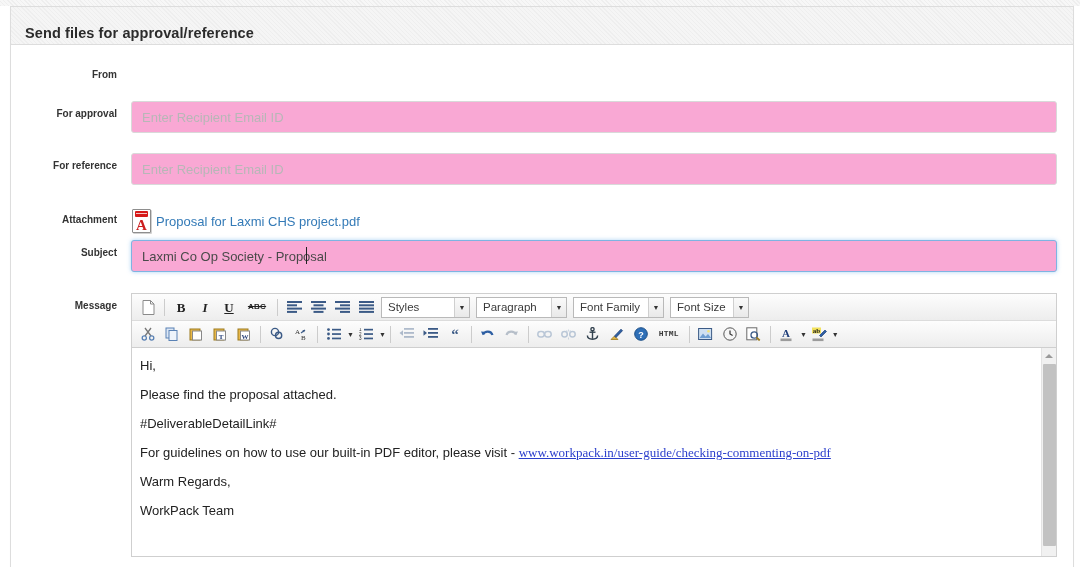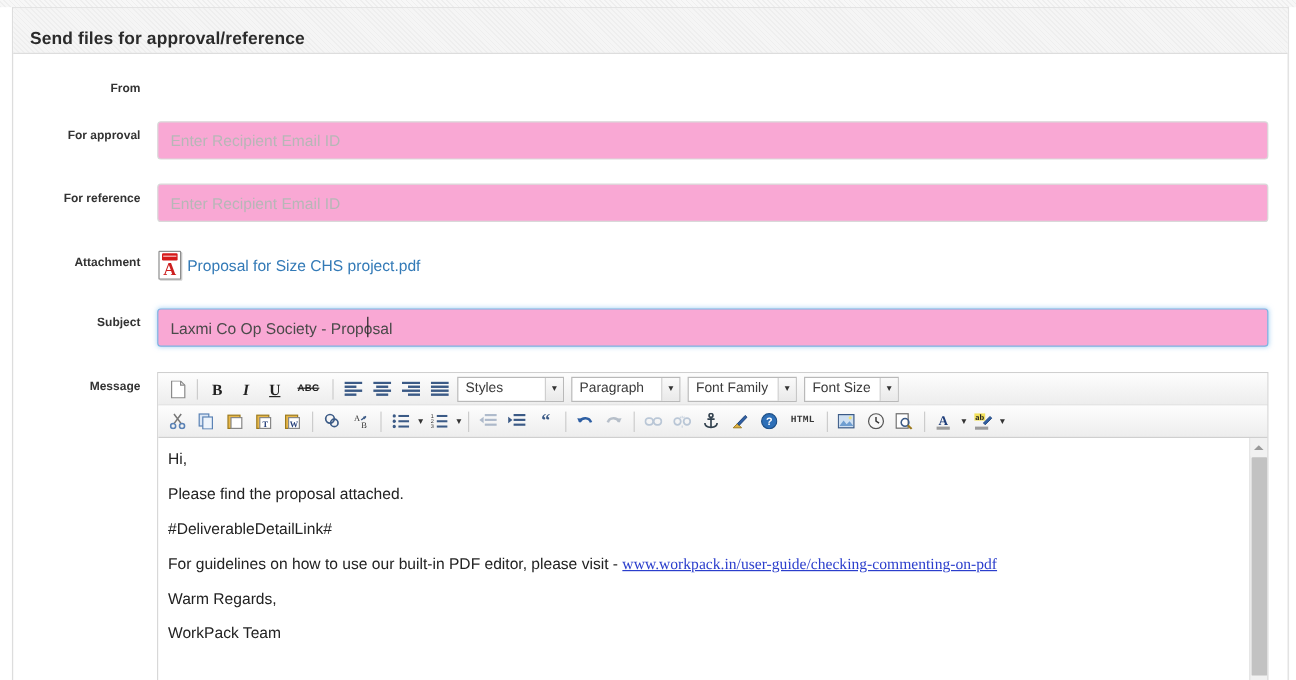--- a/index.html
+++ b/index.html
@@ -80,21 +80,21 @@
   .fld {
     flex: 1;
     padding-left: 14px;
     min-width: 0;
   }
 
   .row-from   { margin-top: 17px; }
   .row-appr   { margin-top: 19px; }
   .row-ref    { margin-top: 20px; }
   .row-att    { margin-top: 22px; }
-  .row-subj   { margin-top: 23px; }
+  .row-subj   { margin-top: 6px; }
   .row-msg    { margin-top: 21px; }
 
   .from-value {
     font-size: 12.5px;
     font-weight: bold;
     color: #1b1b1b;
     padding-top: 4px;
     line-height: 16px;
   }
 
@@ -335,21 +335,21 @@
 
       <div class="row row-att">
         <div class="lbl">Attachment</div>
         <div class="fld">
           <div class="attach">
             <span class="pdf-icon">
               <span class="sheet"></span>
               <span class="bar"></span>
               <span class="aglyph">A</span>
             </span>
-            <a class="attach-link" href="#">Proposal for Size CHS project.pdf</a>
+            <a class="attach-link" href="#">Proposal for Laxmi CHS project.pdf</a>
           </div>
         </div>
       </div>
 
       <div class="row row-subj">
         <div class="lbl">Subject</div>
         <div class="fld subject-wrap">
           <input class="txt focused" type="text" value="Laxmi Co Op Society - Proposal" style="">
           <span class="caret"></span>
         </div>

